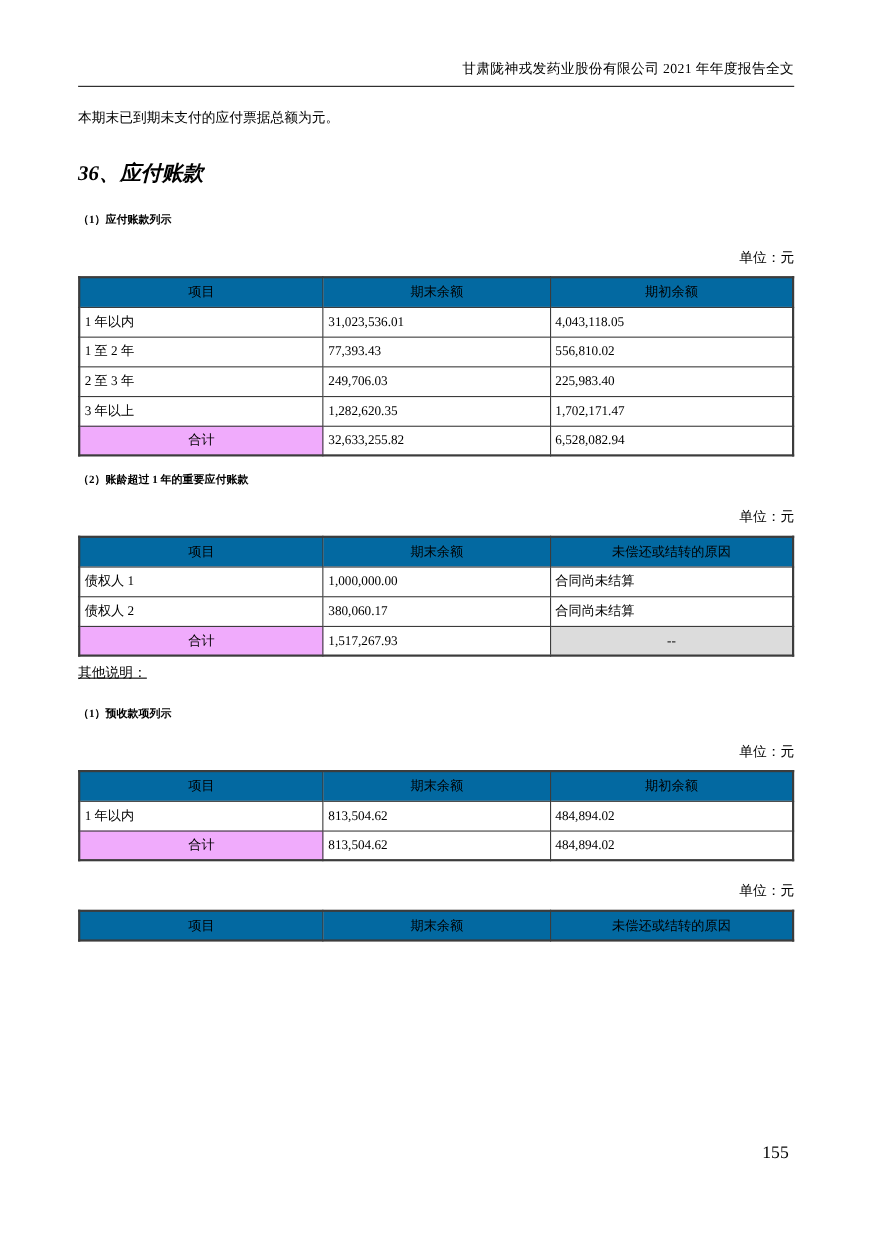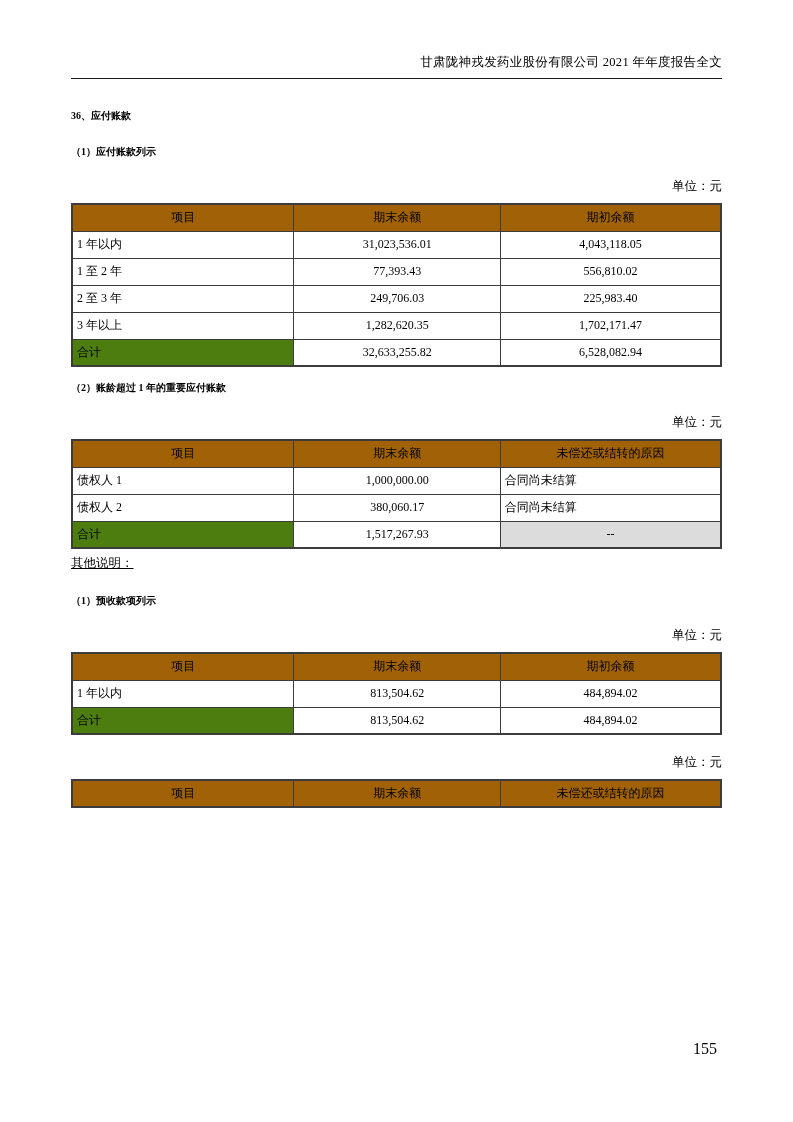--- a/index.html
+++ b/index.html
@@ -28,22 +28,23 @@
     font-size: 12.5px;
     letter-spacing: 0.3px;
   }
   .intro {
     margin-top: 20px;
     font-size: 12.5px;
     line-height: 16px;
   }
   .h-section {
     margin-top: 30px;
-    font-size: 10px;
+    font-size: 19px;
     font-weight: bold;
+    font-style: italic;
   }
   .h-sub {
     margin-top: 22px;
     font-size: 10px;
     font-weight: bold;
   }
   .h-sub.tight { margin-top: 14px; }
   .unit {
     margin-top: 19px;
     margin-bottom: 8px;
@@ -61,48 +62,49 @@
   col.c2 { width: 31.8%; }
   col.c3 { width: 34%; }
   th, td {
     border: 1.5px solid #3c3c3c;
     height: 27px;
     padding: 2px 4px;
     vertical-align: middle;
     font-weight: normal;
   }
   th {
-    background: #a16207;
+    background: #0369a1;
     text-align: center;
   }
   td.c-item { text-align: left; }
-  td.c-num { text-align: center; }
+  td.c-num { text-align: left; }
   td.c-reason { text-align: left; }
   td.c-dash { text-align: center; background: #dcdcdc; }
-  td.gray { background: #4d7c0f; }
+  td.gray { background: #f0abfc; text-align: center; }
   .note {
     margin-top: 6px;
     font-size: 12.5px;
     text-decoration: underline;
   }
   .page-number {
     position: absolute;
     top: 1040px;
     right: 76px;
     font-size: 16px;
   }
 </style>
 </head>
 <body>
 
 <div class="page">
   <div class="content">
 
     <div class="doc-header">甘肃陇神戎发药业股份有限公司 2021 年年度报告全文</div>
 
+    <p class="intro">本期末已到期未支付的应付票据总额为元。</p>
 
     <div class="h-section">36、应付账款</div>
 
     <div class="h-sub">（1）应付账款列示</div>
 
     <div class="unit">单位：元</div>
 
     <table>
       <colgroup>
           <col class="c1">

